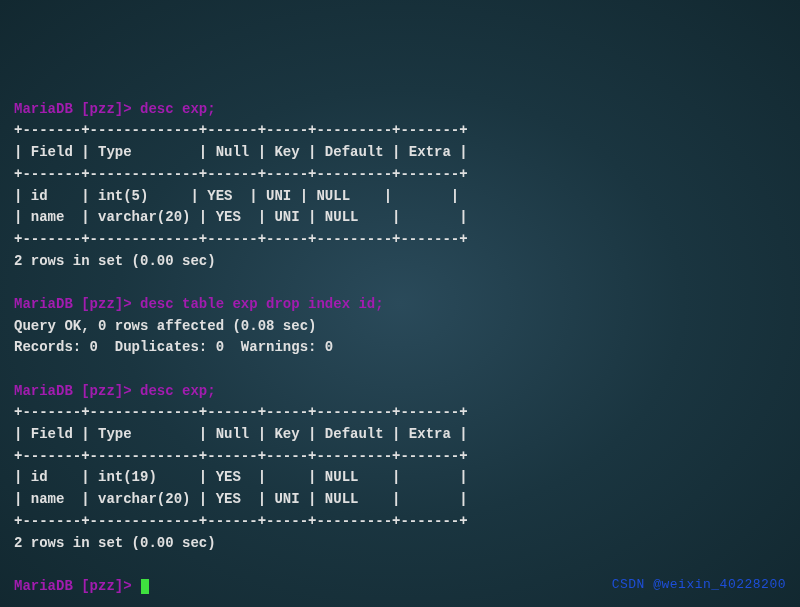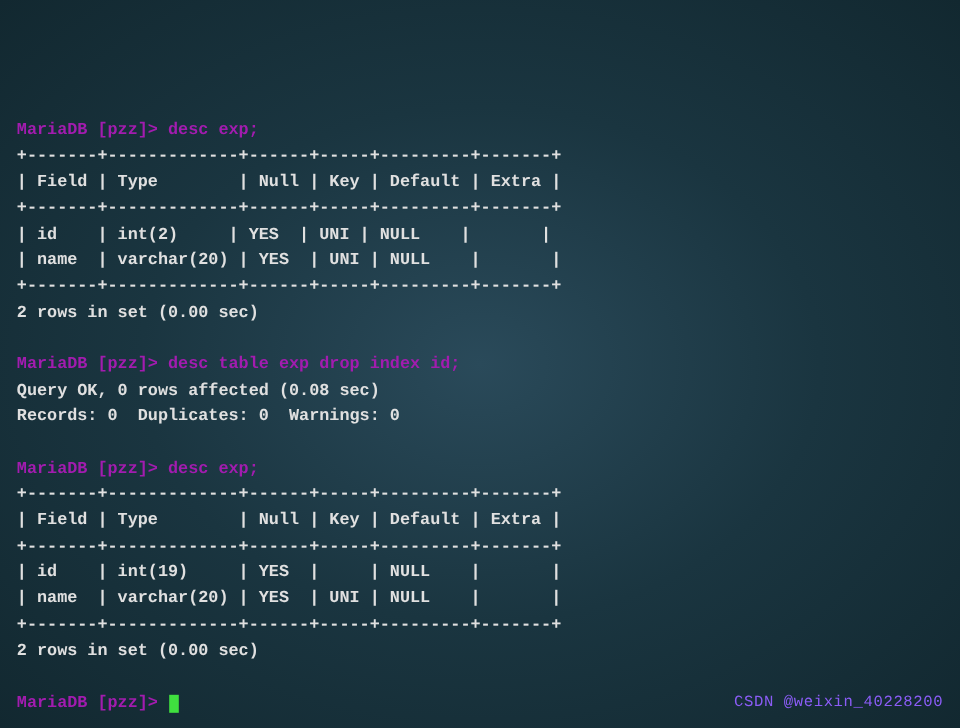--- a/index.html
+++ b/index.html
@@ -24,36 +24,36 @@
       width: 8px;
       height: 15px;
       background: #3fe03f;
       vertical-align: text-bottom;
       margin-left: 1px;
     }
     .watermark {
       position: absolute;
       bottom: 12px;
       right: 14px;
-      color: #8b5cf6;
+      color: #1d4ed8;
       font-weight: normal;
       font-size: 13px;
       letter-spacing: 0.5px;
     }
   </style>
 </head>
 <body>
 
 
 
 <div class="term"><span class="prompt"><span>MariaDB [pzz]&gt; </span><span>desc exp;</span></span>
 <span>+-------+-------------+------+-----+---------+-------+</span>
 <span>| Field | Type        | Null | Key | Default | Extra |</span>
 <span>+-------+-------------+------+-----+---------+-------+</span>
-<span>| id    | int(2)     | YES  | UNI | NULL    |       |</span>
+<span>| id    | int(5)     | YES  | UNI | NULL    |       |</span>
 <span>| name  | varchar(20) | YES  | UNI | NULL    |       |</span>
 <span>+-------+-------------+------+-----+---------+-------+</span>
 <span>2 rows in set (0.00 sec)</span>
 
 <span class="prompt"><span>MariaDB [pzz]&gt; </span><span>desc table exp drop index id;</span></span>
 <span>Query OK, 0 rows affected (0.08 sec)
 Records: 0  Duplicates: 0  Warnings: 0</span>
 
 <span class="prompt"><span>MariaDB [pzz]&gt; </span><span>desc exp;</span></span>
 <span>+-------+-------------+------+-----+---------+-------+</span>

